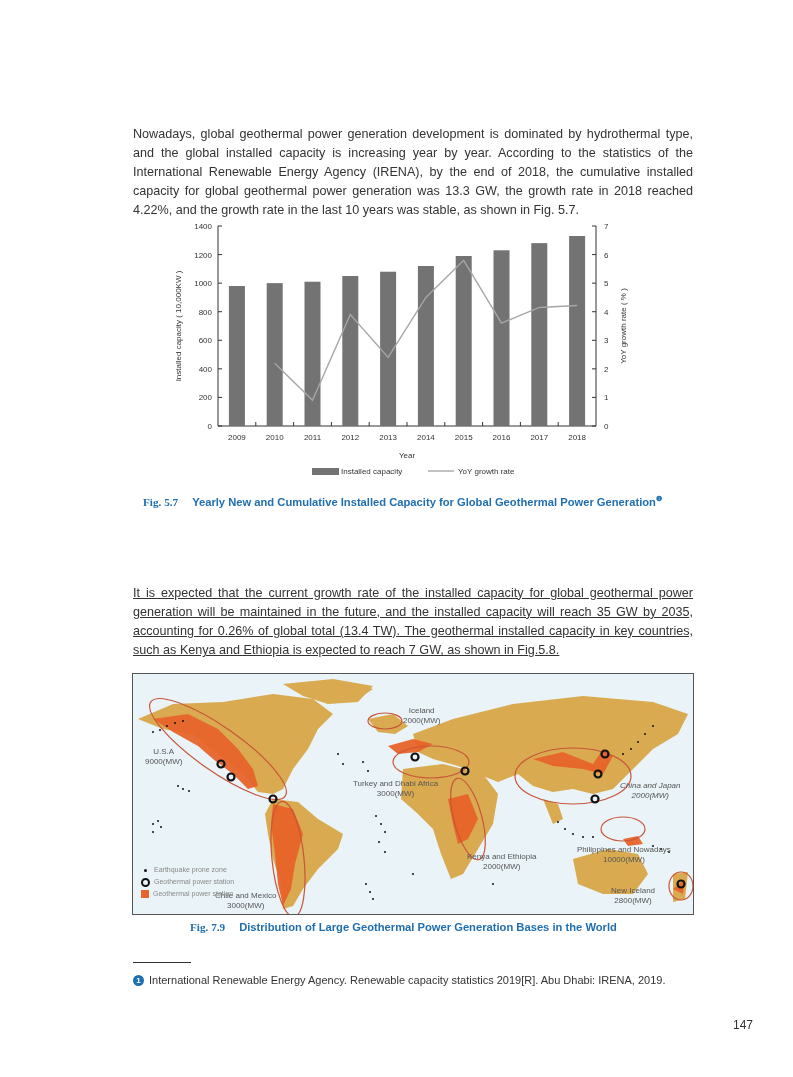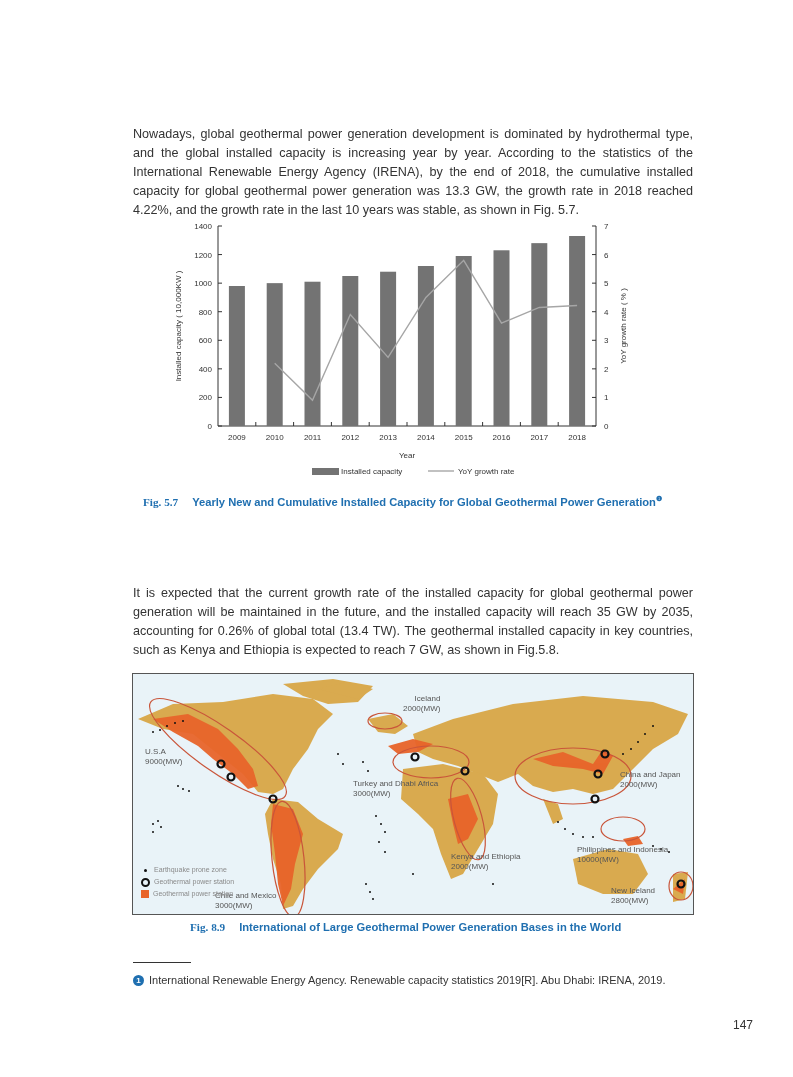--- a/index.html
+++ b/index.html
@@ -1,31 +1,31 @@
 <!DOCTYPE html>
 <html><head>
 <meta charset="utf-8">
 <style>
   html, body { margin: 0; padding: 0; background: #ffffff; }
   body { width: 793px; height: 1077px; position: relative; overflow: hidden;
          font-family: "Liberation Sans", sans-serif; color: #2b2b2b; }
   .para { position: absolute; left: 133px; width: 560px; font-size: 12.6px; line-height: 19.2px;
           text-align: justify; text-align-last: left; color: #333; }
   #p1 { top: 112px; }
-  #p2 { top: 571px; }
+  #p2 { top: 571px; text-decoration: underline; }
   .chart-wrap { position: absolute; left: 160px; top: 216px; width: 480px; height: 272px; }
   .fig-caption { position: absolute; font-family: "Liberation Sans", sans-serif; font-weight: bold;
                  font-size: 11.2px; color: #1f6fb0; }
   #cap57 { left: 143px; top: 495px; }
   #cap58 { left: 190px; top: 921px; }
   .fig-caption .num { margin-right: 14px; font-family: Liberation Serif, serif; }
   .fig-caption sup { font-size: 7px; }
   .map-wrap { position: absolute; left: 132px; top: 673px; width: 560px; height: 240px;
               border: 1px solid #555; background: #e9f3f8; overflow: hidden; }
-  .map-label { position: absolute; font-size: 8px; color: #555; line-height: 10px; text-align: left; }
+  .map-label { position: absolute; font-size: 8px; color: #555; line-height: 10px; text-align: center; }
   .map-legend { position: absolute; left: 8px; top: 190px; font-size: 7px; color: #8a8a8a; line-height: 12px; }
   .map-legend .row { display: flex; align-items: center; gap: 4px; }
   .footnote-rule { position: absolute; left: 133px; top: 962px; width: 58px; border-top: 1px solid #333; }
   .footnote { position: absolute; left: 133px; top: 974px; font-size: 11px; color: #333; display: flex; align-items: center; gap: 5px; }
   .fn-badge { display: inline-flex; width: 11px; height: 11px; border-radius: 50%; background: #1f6fb0; color: #fff;
               font-size: 8px; font-weight: bold; align-items: center; justify-content: center; }
   .page-num { position: absolute; left: 733px; top: 1018px; font-size: 12px; color: #333; }
   svg text { font-family: "Liberation Sans", sans-serif; }
 </style>
 </head>
@@ -201,45 +201,45 @@
         <circle cx="432" cy="155" r="1"></circle>
         <circle cx="440" cy="160" r="1"></circle>
         <circle cx="450" cy="163" r="1"></circle>
         <circle cx="460" cy="163" r="1"></circle>
       <circle cx="520" cy="172" r="1"></circle>
         <circle cx="528" cy="175" r="1"></circle>
         <circle cx="536" cy="178" r="1"></circle>
     </g>
   </svg>
   <div class="map-label" style="left:12px;top:73px;"><span>U.S.A</span><br><span>9000(MW)</span></div>
-  <div class="map-label" style="left:270px;top:20px;text-align:right;"><span>Iceland</span><br><span>2000(MW)</span></div>
+  <div class="map-label" style="left:270px;top:32px;text-align:center;"><span>Iceland</span><br><span>2000(MW)</span></div>
   <div class="map-label" style="left:220px;top:105px;"><span>Turkey and Dhabi Africa</span><br><span>3000(MW)</span></div>
-  <div class="map-label" style="left:487px;top:96px;"><span>China and Japan</span><br><span>2000(MW)</span></div>
+  <div class="map-label" style="left:487px;top:107px;font-style:italic;"><span>China and Japan</span><br><span>2000(MW)</span></div>
   <div class="map-label" style="left:82px;top:173px;margin-top:44px;"><span>Chile and Mexico</span><br><span>3000(MW)</span></div>
-  <div class="map-label" style="left:318px;top:178px;"><span>Kenya and Ethiopia</span><br><span>2000(MW)</span></div>
-  <div class="map-label" style="left:444px;top:171px;"><span>Philippines and Indonesia</span><br><span>10000(MW)</span></div>
+  <div class="map-label" style="left:334px;top:178px;"><span>Kenya and Ethiopia</span><br><span>2000(MW)</span></div>
+  <div class="map-label" style="left:444px;top:171px;"><span>Philippines and Nowadays</span><br><span>10000(MW)</span></div>
   <div class="map-label" style="left:478px;top:212px;"><span>New Iceland</span><br><span>2800(MW)</span></div>
   <div class="map-legend">
     <div class="row">
         <span style="width:3px;height:3px;background:#111;border-radius:50%;margin:0 3px;"></span>
         <span>Earthquake prone zone</span>
       </div>
     <div class="row">
         <span style="width:5px;height:5px;border:2px solid #111;border-radius:50%;"></span>
         <span>Geothermal power station</span>
       </div>
     <div class="row">
         <span style="width:8px;height:8px;background:#e8642a;"></span>
         <span>Geothermal power station</span>
       </div>
   </div>
 </div>
 
 <div class="fig-caption" id="cap58">
-  <span class="num">Fig. 8.9</span><span>International of Large Geothermal Power Generation Bases in the World</span>
+  <span class="num">Fig. 7.9</span><span>Distribution of Large Geothermal Power Generation Bases in the World</span>
 </div>
 
 <div class="footnote-rule"></div>
 <div class="footnote">
   <span class="fn-badge">1</span>
   <span>International Renewable Energy Agency. Renewable capacity statistics 2019[R]. Abu Dhabi: IRENA, 2019.</span>
 </div>
 
 <div class="page-num">147</div>
 

